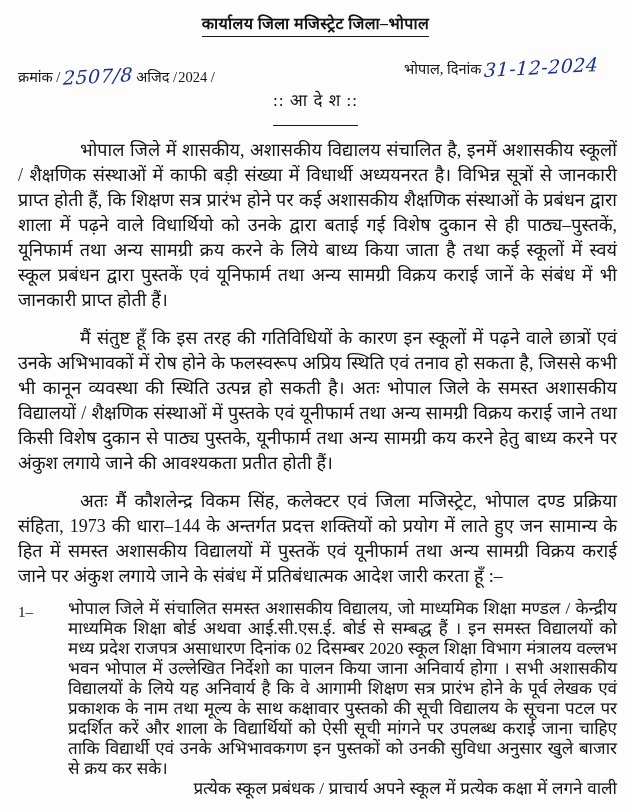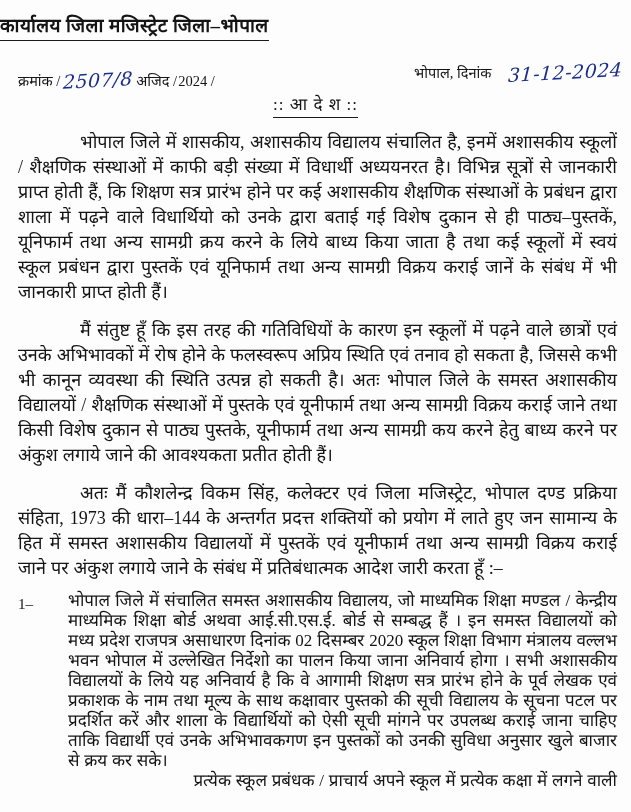--- a/index.html
+++ b/index.html
@@ -14,21 +14,22 @@
     height: 812px;
     background: #fdfdfd;
     overflow: hidden;
     font-family: "Liberation Serif", "DejaVu Serif", serif;
     color: #141414;
     box-sizing: border-box;
   }
 
   
   .office-title {
-    font-size: 19px;
+    text-align: center;
+    font-size: 16px;
     font-weight: bold;
     letter-spacing: 0.4px;
     margin: 14px 0 0 0;
     padding: 0;
     line-height: 1.25;
   }
   .office-title span.u {
     border-bottom: 1.6px solid #1a1a1a;
     padding-bottom: 2px;
     display: inline-block;
@@ -44,27 +45,26 @@
     left: 18px;
     top: 16px;
     font-size: 14.5px;
     white-space: nowrap;
     display: flex;
     align-items: flex-end;
     gap: 1px;
   }
   .meta-right {
     position: absolute;
-    right: 6px;
+    right: 30px;
     top: 8px;
     font-size: 14.5px;
     white-space: nowrap;
     display: flex;
-    align-items: flex-end;
-    gap: 15px;
+    gap: 1px;
   }
   .hand {
     font-family: "DejaVu Serif", serif;
     color: #1b2f8a;
     font-size: 19px;
     font-style: italic;
     letter-spacing: 0.5px;
     transform: rotate(-3deg) skewX(-6deg);
     display: inline-block;
     line-height: 1;
@@ -72,21 +72,21 @@
   }
 
   .order-heading {
     text-align: center;
     font-size: 17px;
     margin-top: 4px;
     letter-spacing: 1px;
   }
   .order-heading span.u {
     border-bottom: 1.4px solid #1a1a1a;
-    padding-bottom: 2px;
+    padding-bottom: 14px;
     display: inline-block;
   }
 
   .section-ref {
     text-align: center;
     font-size: 16.5px;
     margin-top: 13px;
   }
   .section-ref span.u {
     border-bottom: 1.4px solid #1a1a1a;

